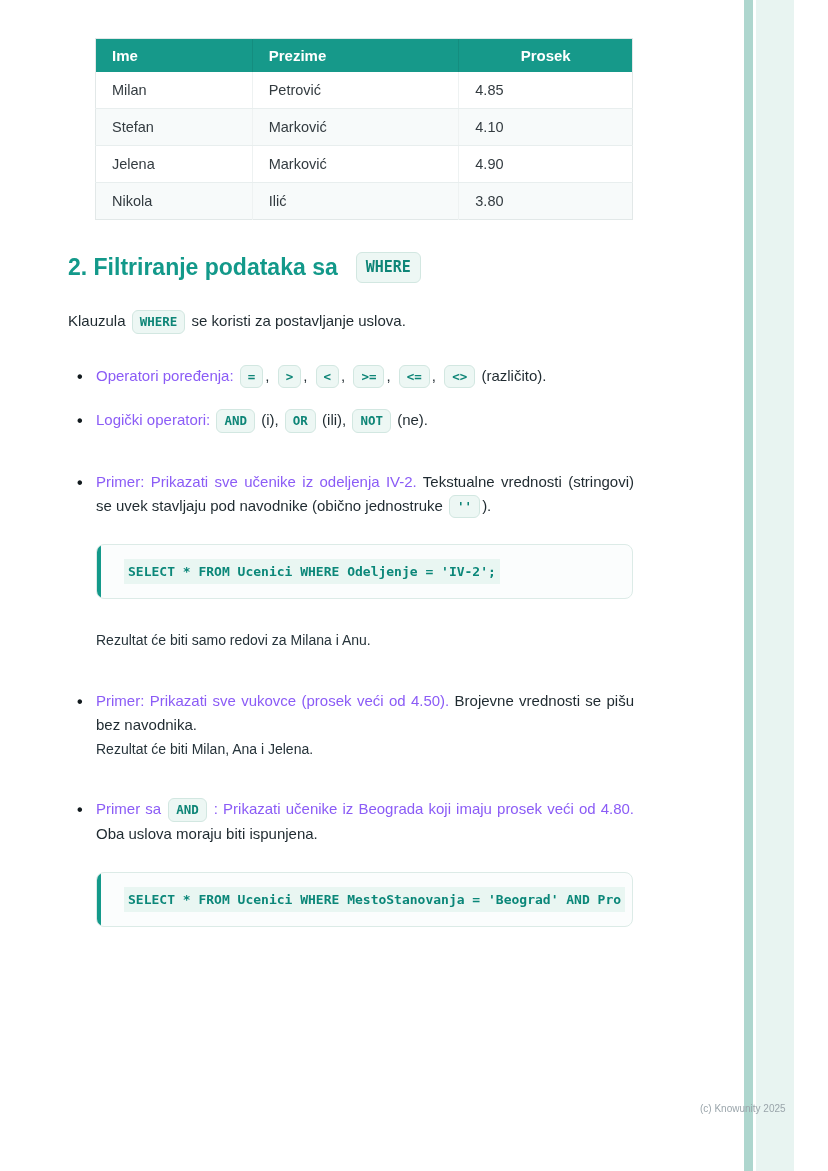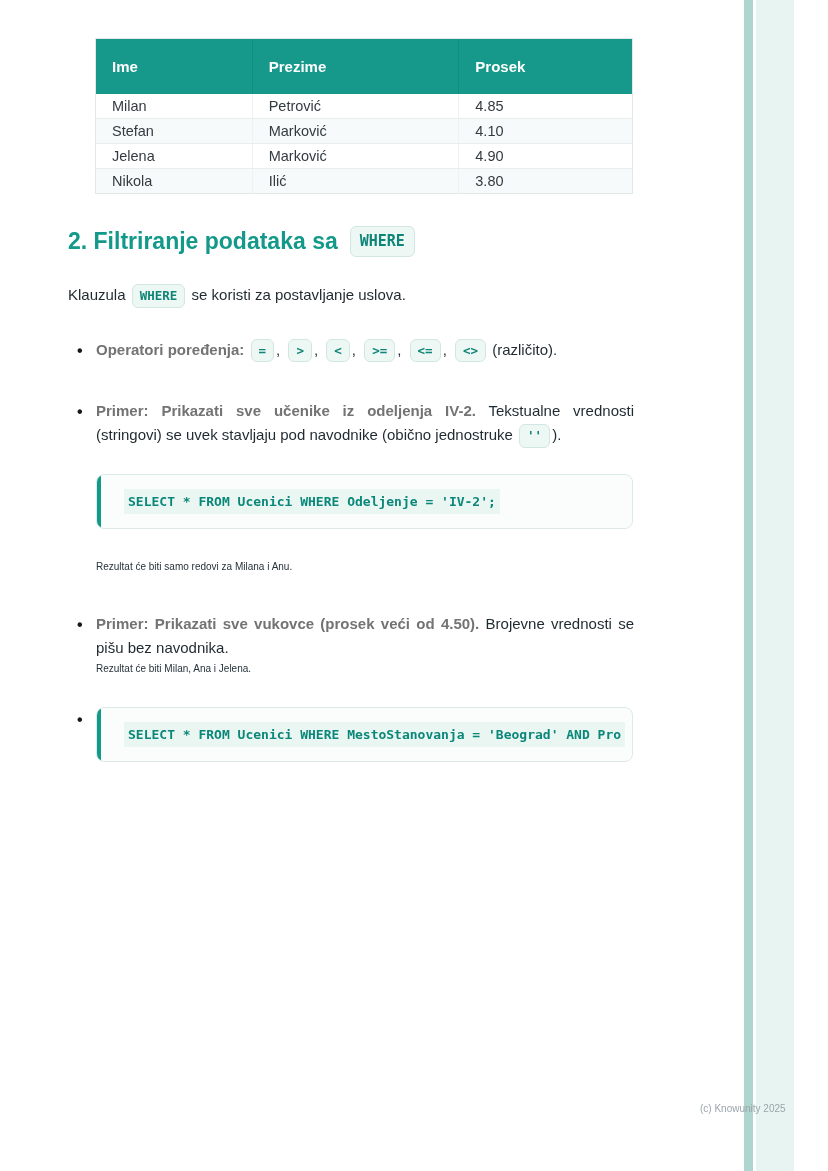--- a/index.html
+++ b/index.html
@@ -36,60 +36,60 @@
     border:1px solid #e2e8e8;
     margin-bottom:32px;
     font-size:14.5px;
   }
   table.students th{
     background:var(--table-header-bg);
     color:#ffffff;
     font-weight:700;
     font-size:15px;
     text-align:left;
-    padding:19px 16px;
+    padding:8px 16px;
     border-right:1px solid rgba(0,0,0,0.08);
   }
-  table.students th:last-child{border-right:none;}
+  table.students th:last-child{border-right:none;text-align:center;}
   table.students td{
-    padding:4px 16px;
+    padding:10px 16px;
     border-bottom:1px solid #e8eeee;
     border-right:1px solid #eef2f2;
     color:#333b40;
   }
   table.students td:last-child{border-right:none;}
   table.students tbody tr:nth-child(even){background:#f7fafa;}
   table.students tbody tr:last-child td{border-bottom:none;}
   
   h2.section{
     color:var(--accent-teal);
     font-size:23px;
     font-weight:700;
     margin:0 0 26px 0;
-    display:flex;align-items:center;gap:10px;
+    display:flex;align-items:center;gap:16px;
   }
   .chip{
     font-family:"DejaVu Sans Mono","Liberation Mono",monospace;
     font-weight:700;
     color:var(--chip-text);
     background:var(--chip-bg);
     border:1px solid var(--chip-border);
     border-radius:6px;
     padding:2px 7px;
     font-size:12.5px;
     white-space:nowrap;
     display:inline-block;
     line-height:1.4;
     margin:0 2px;
     vertical-align:baseline;
   }
   .chip-lg{font-size:15px;padding:4px 9px;}
   
   p.intro{font-size:15px;margin:0 0 30px 0;line-height:1.6;}
-  .bold{font-weight:700;color:#737373;}
+  .bold{font-weight:400;color:#8b5cf6;}
   
   ul.bullets{list-style:none;margin:0;padding:0;}
   ul.bullets>li{
     position:relative;
     padding-left:28px;
     margin-bottom:20px;
     font-size:15px;
     line-height:1.62;
   }
   ul.bullets>li::before{
@@ -120,21 +120,21 @@
     font-family:"DejaVu Sans Mono","Liberation Mono",monospace;
     font-size:13px;
     font-weight:700;
     color:var(--code-text);
     background:var(--code-highlight);
     padding:2px 4px;
     white-space:nowrap;
     display:inline-block;
   }
   .result{
-    font-size:10px;
+    font-size:14px;
     margin:0 0 30px 0;
     color:#26333a;
   }
   
   .stripe-dark{
     position:absolute;left:744px;top:0;width:9px;height:1171px;
     background:var(--stripe-dark);
   }
   .stripe-light{
     position:absolute;left:756px;top:0;width:38px;height:1171px;
@@ -203,20 +203,29 @@
       <span class="bold">Operatori poređenja:</span>
       <code class="chip">=</code><span class="sep">,</span>
       <code class="chip">&gt;</code><span class="sep">,</span>
       <code class="chip">&lt;</code><span class="sep">,</span>
       <code class="chip">&gt;=</code><span class="sep">,</span>
       <code class="chip">&lt;=</code><span class="sep">,</span>
       <code class="chip">&lt;&gt;</code>
       <span>(različito).</span>
     </li>
 
+    <li>
+      <span class="bold">Logički operatori:</span>
+      <code class="chip">AND</code>
+      <span>(i),</span>
+      <code class="chip">OR</code>
+      <span>(ili),</span>
+      <code class="chip">NOT</code>
+      <span>(ne).</span>
+    </li>
 
     <li>
       <span class="para">
         <span class="bold">Primer: Prikazati sve učenike iz odeljenja IV-2.</span>
         <span>Tekstualne vrednosti (stringovi) se uvek stavljaju pod navodnike (obično jednostruke</span>
         <code class="chip">''</code><span>).</span>
       </span>
       <div class="code-block">
         <code>SELECT * FROM Ucenici WHERE Odeljenje = 'IV-2';</code>
       </div>
@@ -225,20 +234,26 @@
 
     <li>
       <span class="para">
         <span class="bold">Primer: Prikazati sve vukovce (prosek veći od 4.50).</span>
         <span>Brojevne vrednosti se pišu bez navodnika.</span>
       </span>
       <p class="result">Rezultat će biti Milan, Ana i Jelena.</p>
     </li>
 
     <li>
+      <span class="para">
+        <span class="bold">Primer sa</span>
+        <code class="chip">AND</code>
+        <span class="bold">: Prikazati učenike iz Beograda koji imaju prosek veći od 4.80.</span>
+        <span>Oba uslova moraju biti ispunjena.</span>
+      </span>
       <div class="code-block">
         <code>SELECT * FROM Ucenici WHERE MestoStanovanja = 'Beograd' AND Pro</code>
       </div>
 
     </li>
 
   </ul>
 
 </div>
 

